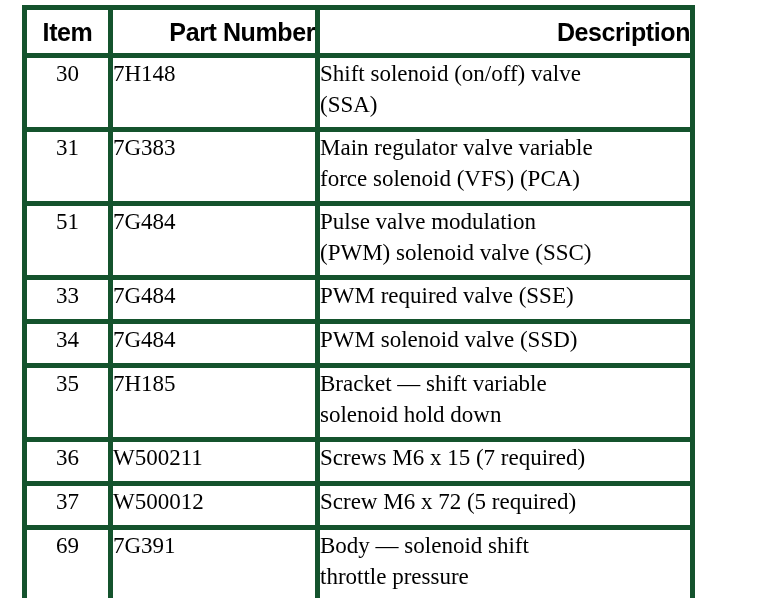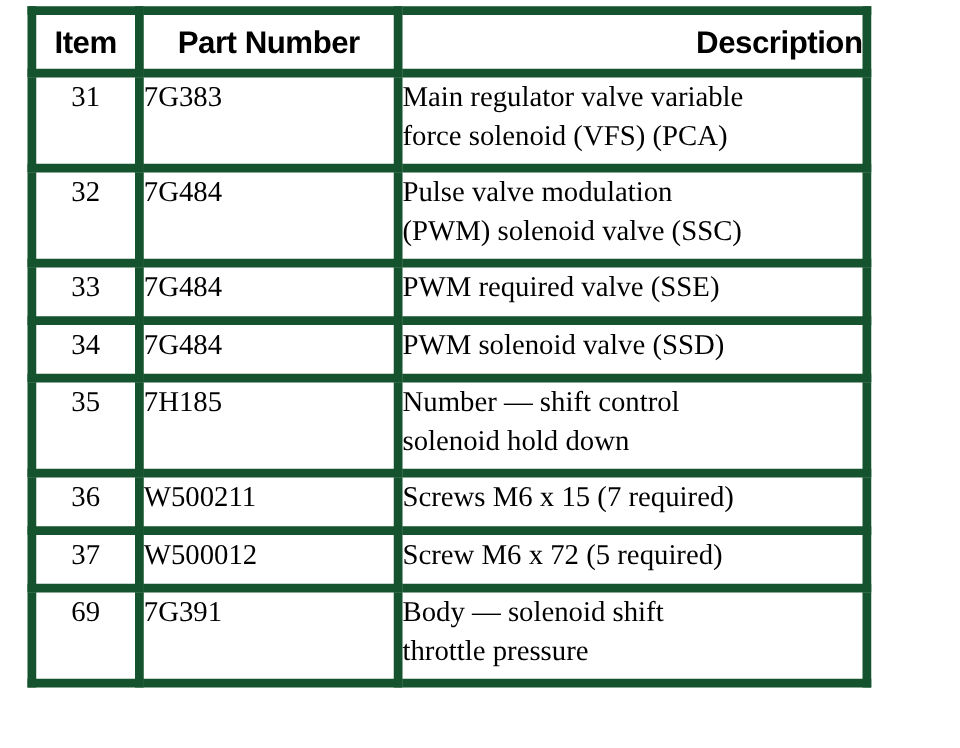--- a/index.html
+++ b/index.html
@@ -25,40 +25,40 @@
     table-layout: fixed;
     background: #ffffff;
   }
 
   #parts-table col.col-item   { width: 86px; }
   #parts-table col.col-part   { width: 207px; }
   #parts-table col.col-desc   { width: 375px; }
 
   #parts-table th,
   #parts-table td {
-    border: 7px solid #14532d;
+    border: 5px solid #14532d;
     background: #ffffff;
     color: #000000;
     vertical-align: top;
     padding: 0;
   }
 
   
   #parts-table thead th {
     height: 43px;
     font-family: "Liberation Sans", "DejaVu Sans", sans-serif;
     font-weight: bold;
     font-size: 25px;
     line-height: 40px;
     letter-spacing: -0.4px;
     vertical-align: middle;
     white-space: nowrap;
   }
   th.h-item { text-align: center; }
-  th.h-part { text-align: center; }
+  th.h-part { text-align: right; }
   th.h-desc { text-align: right; padding-left: 9px; }
 
   
   #parts-table tbody td {
     font-family: "Liberation Serif", "DejaVu Serif", serif;
     font-size: 23px;
     line-height: 31px;
   }
   td.c-item {
     text-align: center;
@@ -93,29 +93,37 @@
   </colgroup>
   <thead>
     <tr>
       <th class="h-item">Item</th>
       <th class="h-part">Part Number</th>
       <th class="h-desc">Description</th>
     </tr>
   </thead>
   <tbody id="parts-body">
       <tr class="r-tall">
+        <td class="c-item">30</td>
+        <td class="c-part">7H148</td>
+        <td class="c-desc">
+          <span class="dline">Shift solenoid (on/off) valve</span>
+          <span class="dline">(SSA)</span>
+        </td>
+      </tr>
+      <tr class="r-tall">
         <td class="c-item">31</td>
         <td class="c-part">7G383</td>
         <td class="c-desc">
           <span class="dline">Main regulator valve variable</span>
           <span class="dline">force solenoid (VFS) (PCA)</span>
         </td>
       </tr>
       <tr class="r-tall">
-        <td class="c-item">32</td>
+        <td class="c-item">51</td>
         <td class="c-part">7G484</td>
         <td class="c-desc">
           <span class="dline">Pulse valve modulation</span>
           <span class="dline">(PWM) solenoid valve (SSC)</span>
         </td>
       </tr>
       <tr class="r-short">
         <td class="c-item">33</td>
         <td class="c-part">7G484</td>
         <td class="c-desc">
@@ -126,21 +134,21 @@
         <td class="c-item">34</td>
         <td class="c-part">7G484</td>
         <td class="c-desc">
           <span class="dline">PWM solenoid valve (SSD)</span>
         </td>
       </tr>
       <tr class="r-tall">
         <td class="c-item">35</td>
         <td class="c-part">7H185</td>
         <td class="c-desc">
-          <span class="dline">Number — shift control</span>
+          <span class="dline">Bracket — shift variable</span>
           <span class="dline">solenoid hold down</span>
         </td>
       </tr>
       <tr class="r-short">
         <td class="c-item">36</td>
         <td class="c-part">W500211</td>
         <td class="c-desc">
           <span class="dline">Screws M6 x 15 (7 required)</span>
         </td>
       </tr>

